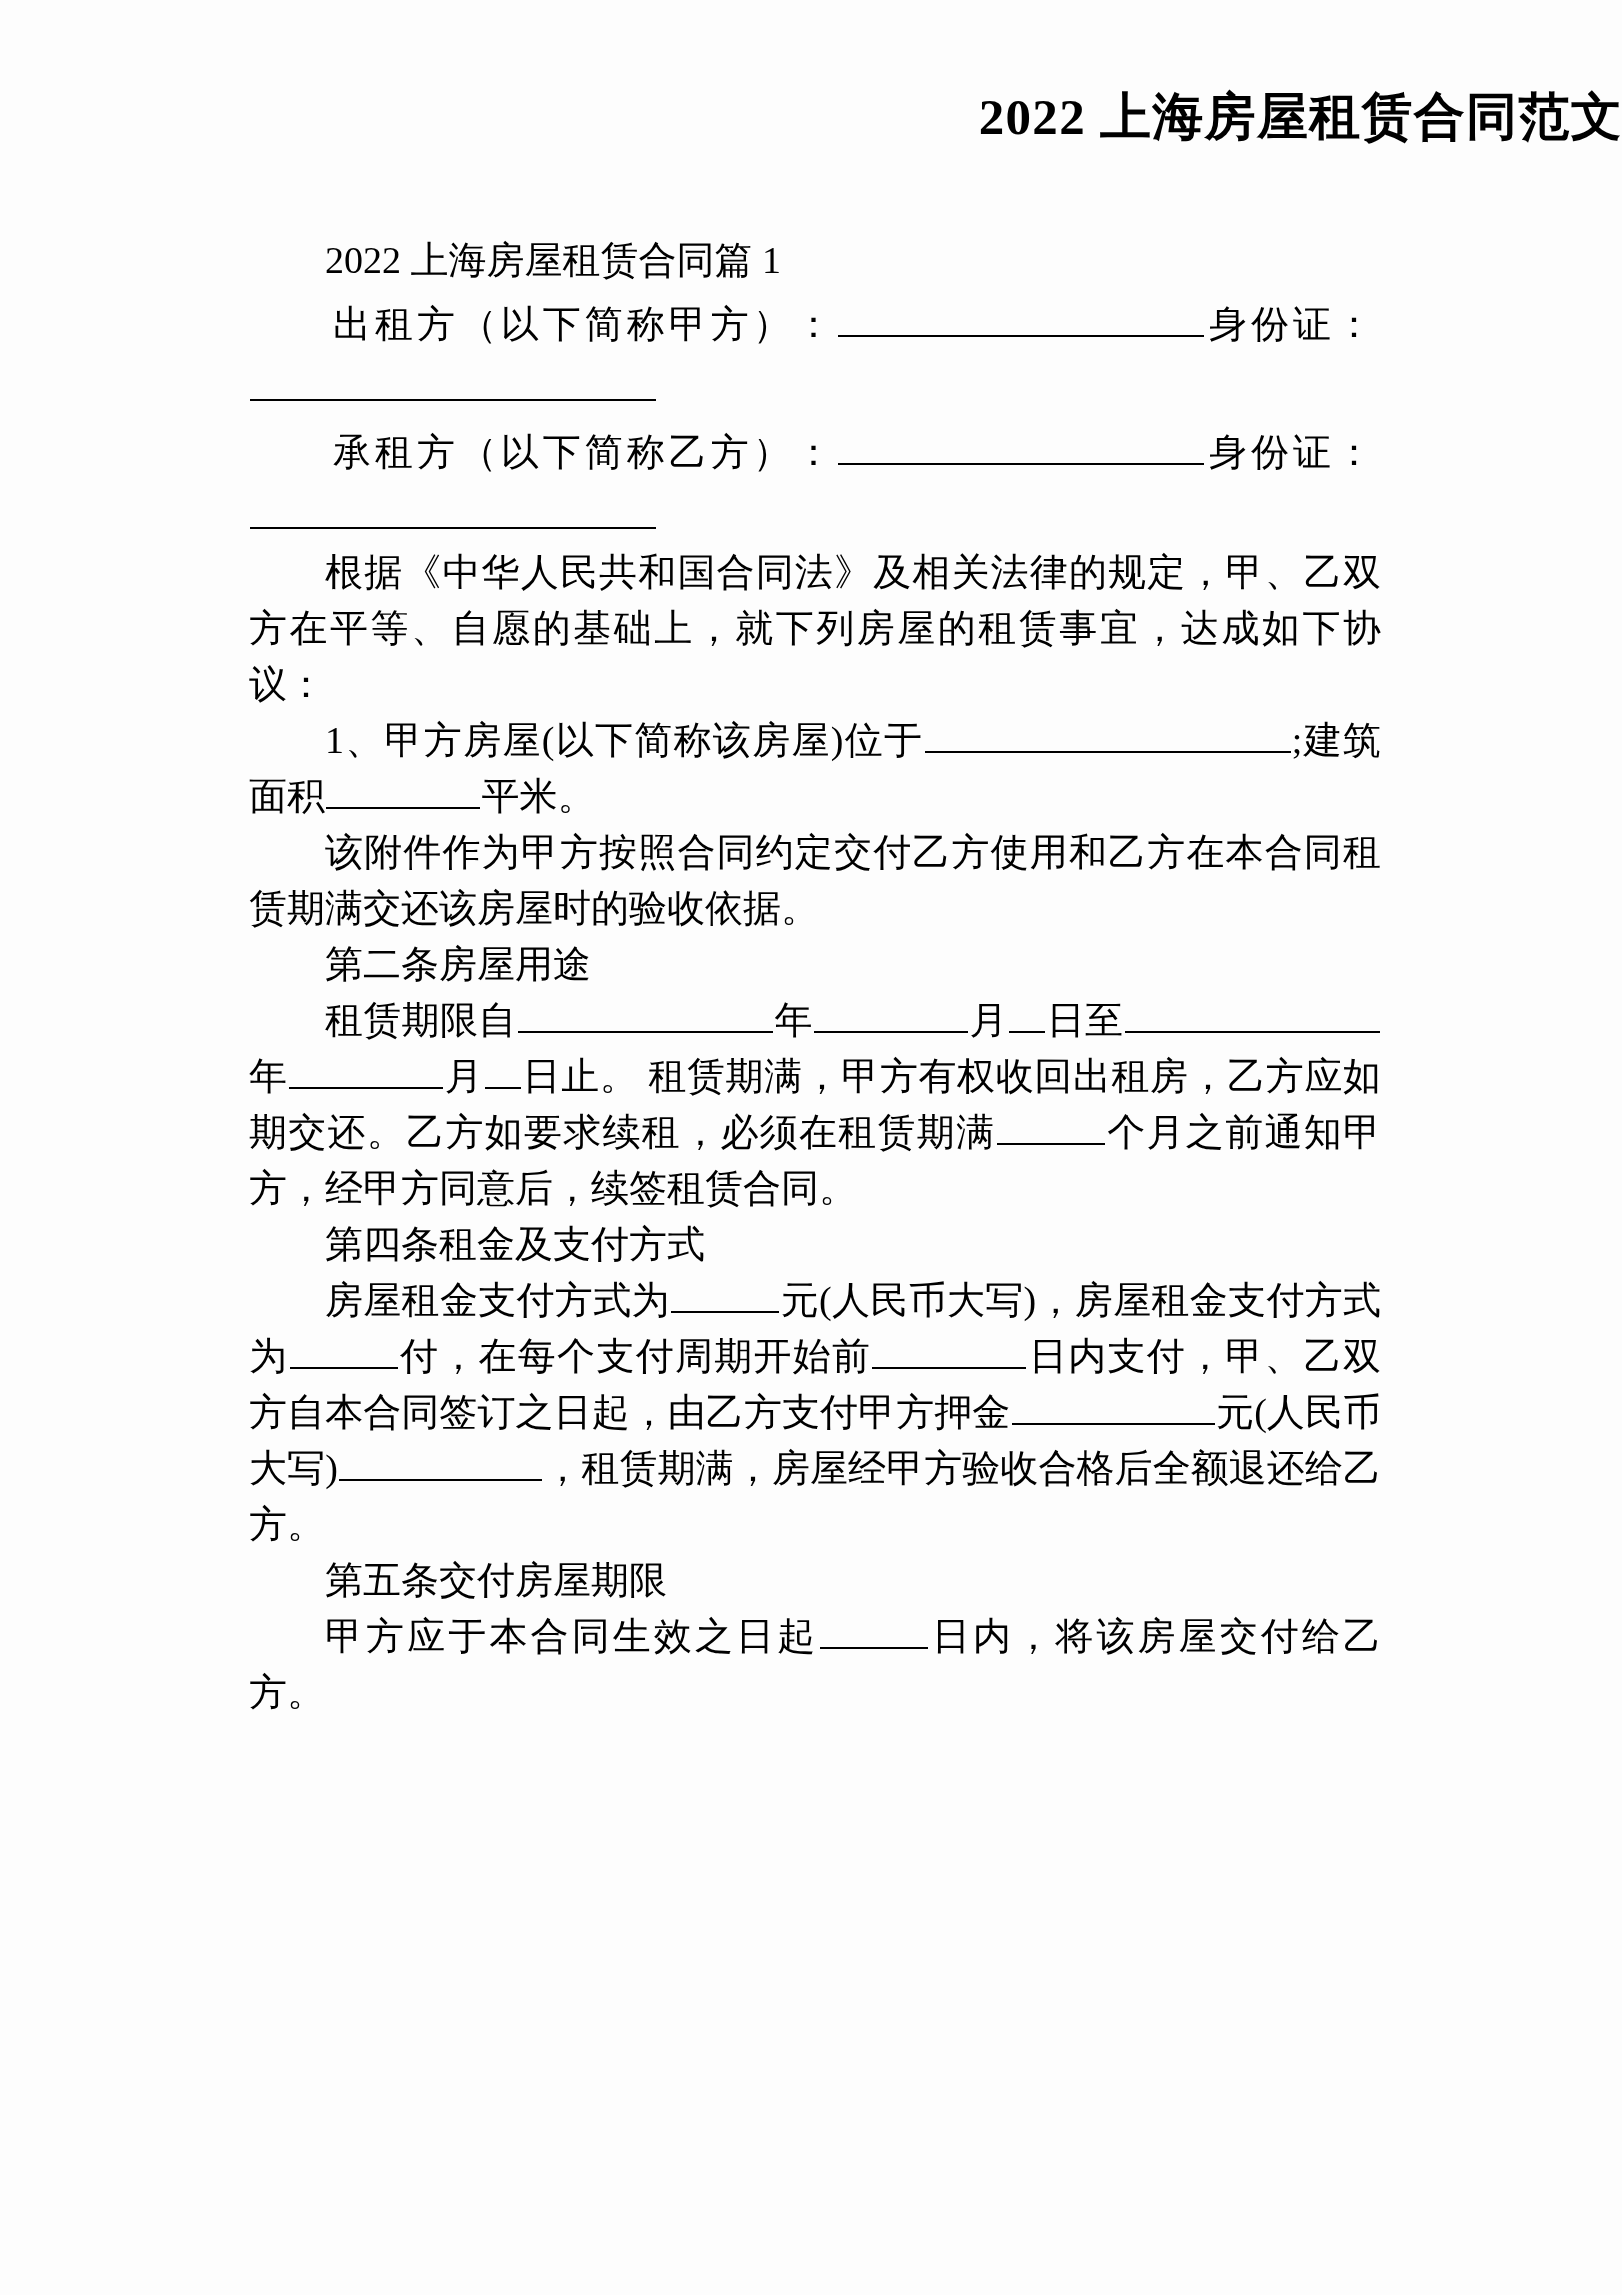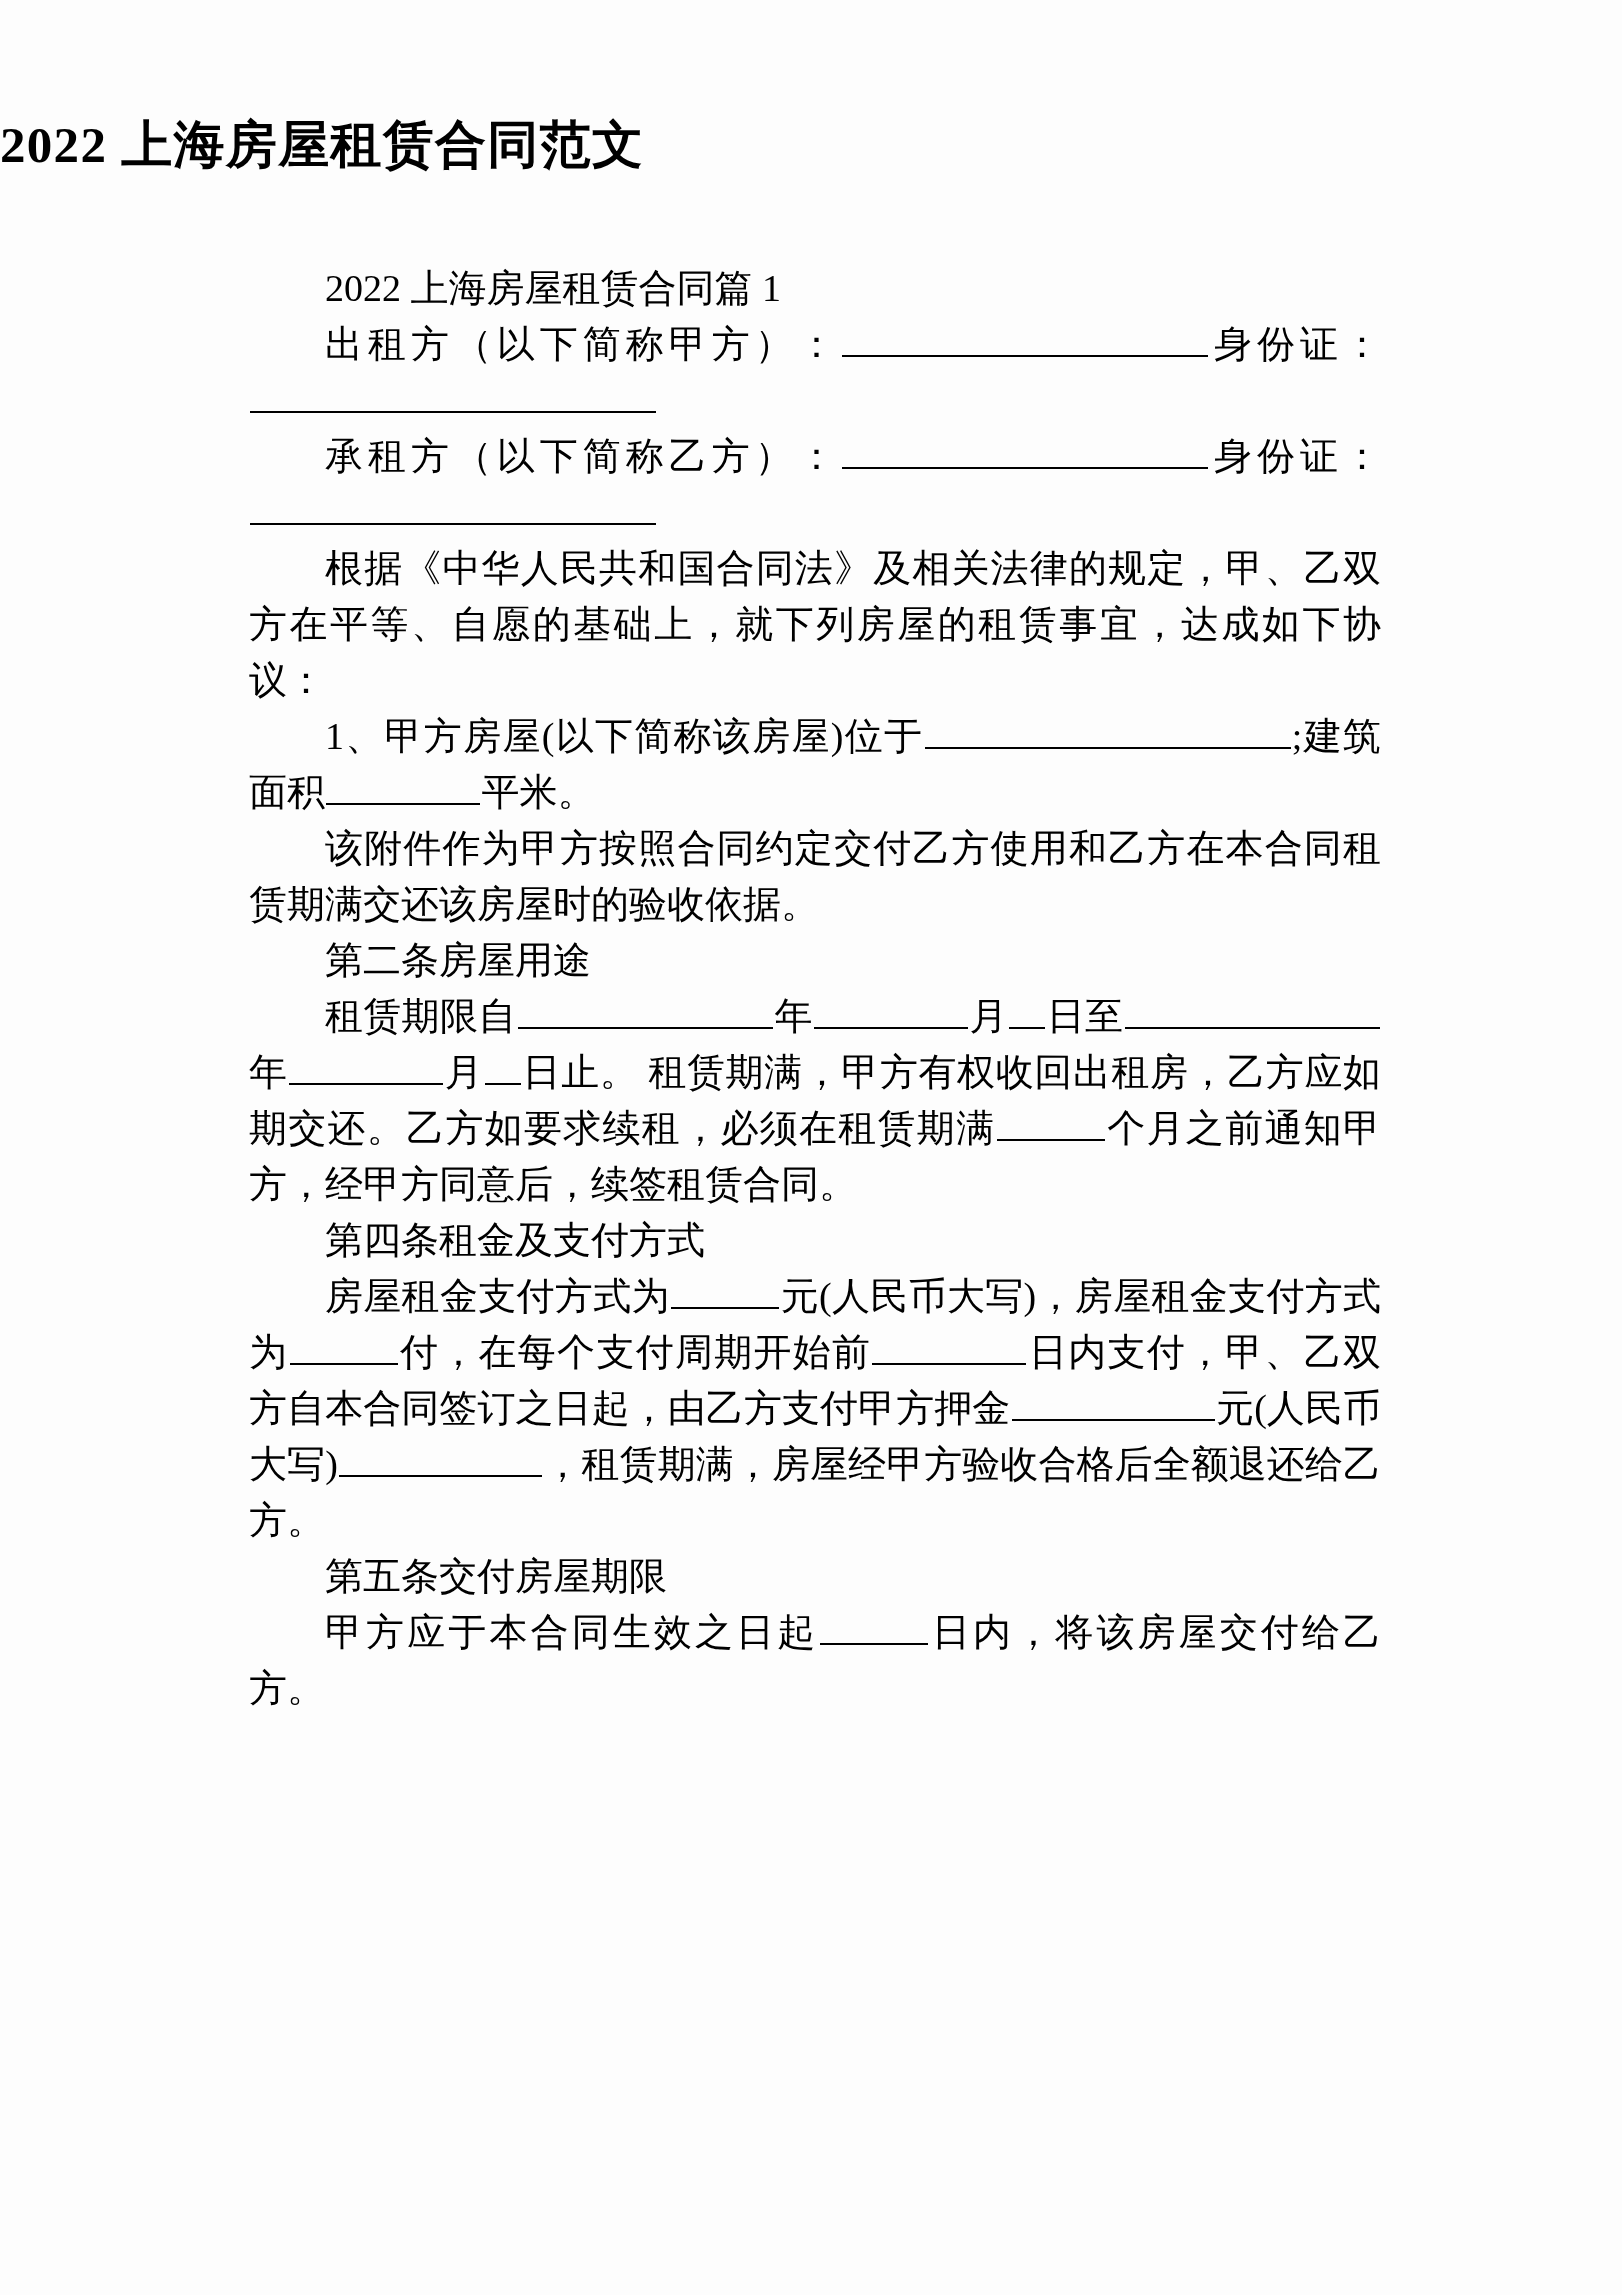--- a/index.html
+++ b/index.html
@@ -18,22 +18,22 @@
     position: relative;
     width: 1623px;
     height: 2295px;
     background: #fdfdfd;
     box-sizing: border-box;
     padding: 0;
     overflow: hidden;
   }
   .doc-title {
     margin: 0;
-    padding-top: 116px;
-    text-align: left;
+    padding-top: 88px;
+    text-align: right;
     font-size: 51px;
     font-weight: bold;
     letter-spacing: 1.3px;
     line-height: 1.15;
     font-family: "Liberation Serif", "DejaVu Serif", serif;
   }
   .body-block {
     margin-top: 85px;
     margin-left: 249px;
     margin-right: 242px;
@@ -47,21 +47,21 @@
     padding: 0;
     text-indent: 2em;
     text-align: justify;
     text-justify: inter-ideograph;
   }
   p.para.noindent {
     text-indent: 0;
   }
   
   p.party-line {
-    margin: 0;
+    margin: 8px;
     padding: 0;
     text-indent: 2em;
     text-align: justify;
     text-align-last: justify;
     text-justify: inter-character;
   }
   .blank {
     display: inline-block;
     border-bottom: 2px solid #000;
     vertical-align: baseline;

